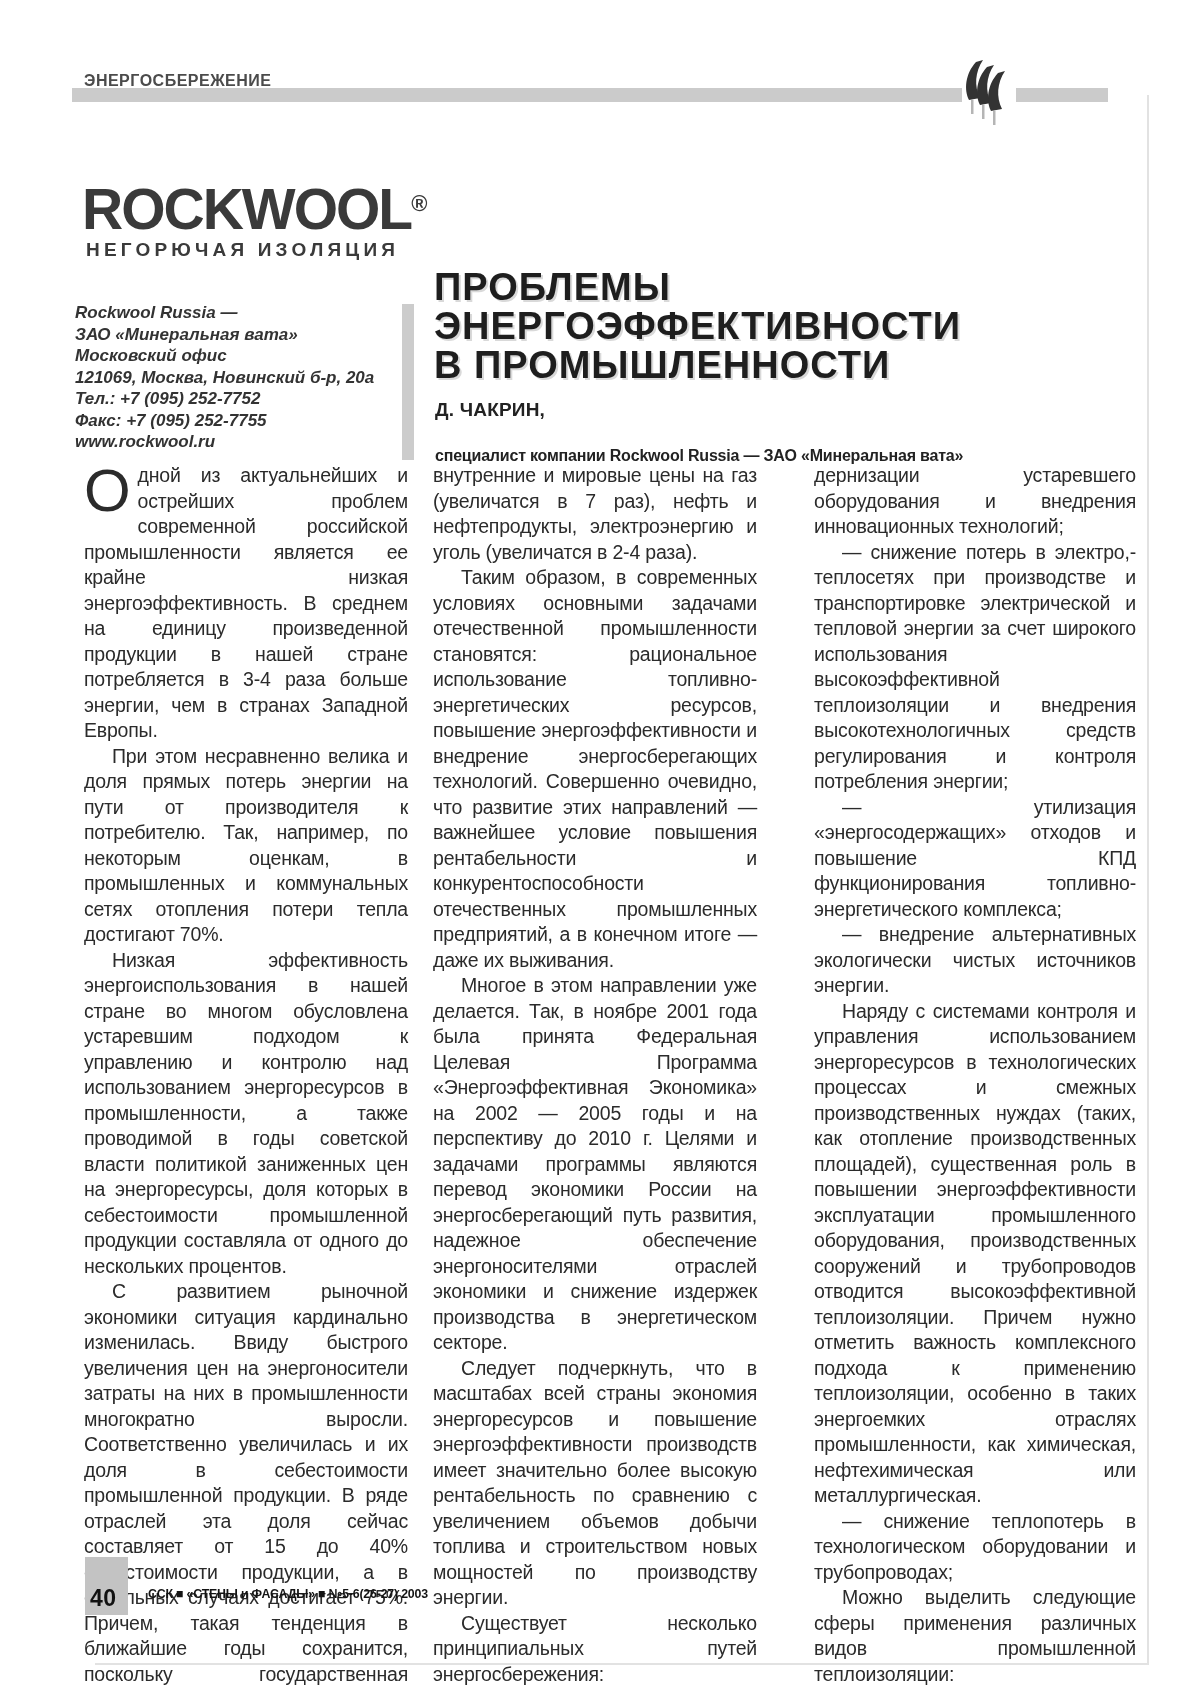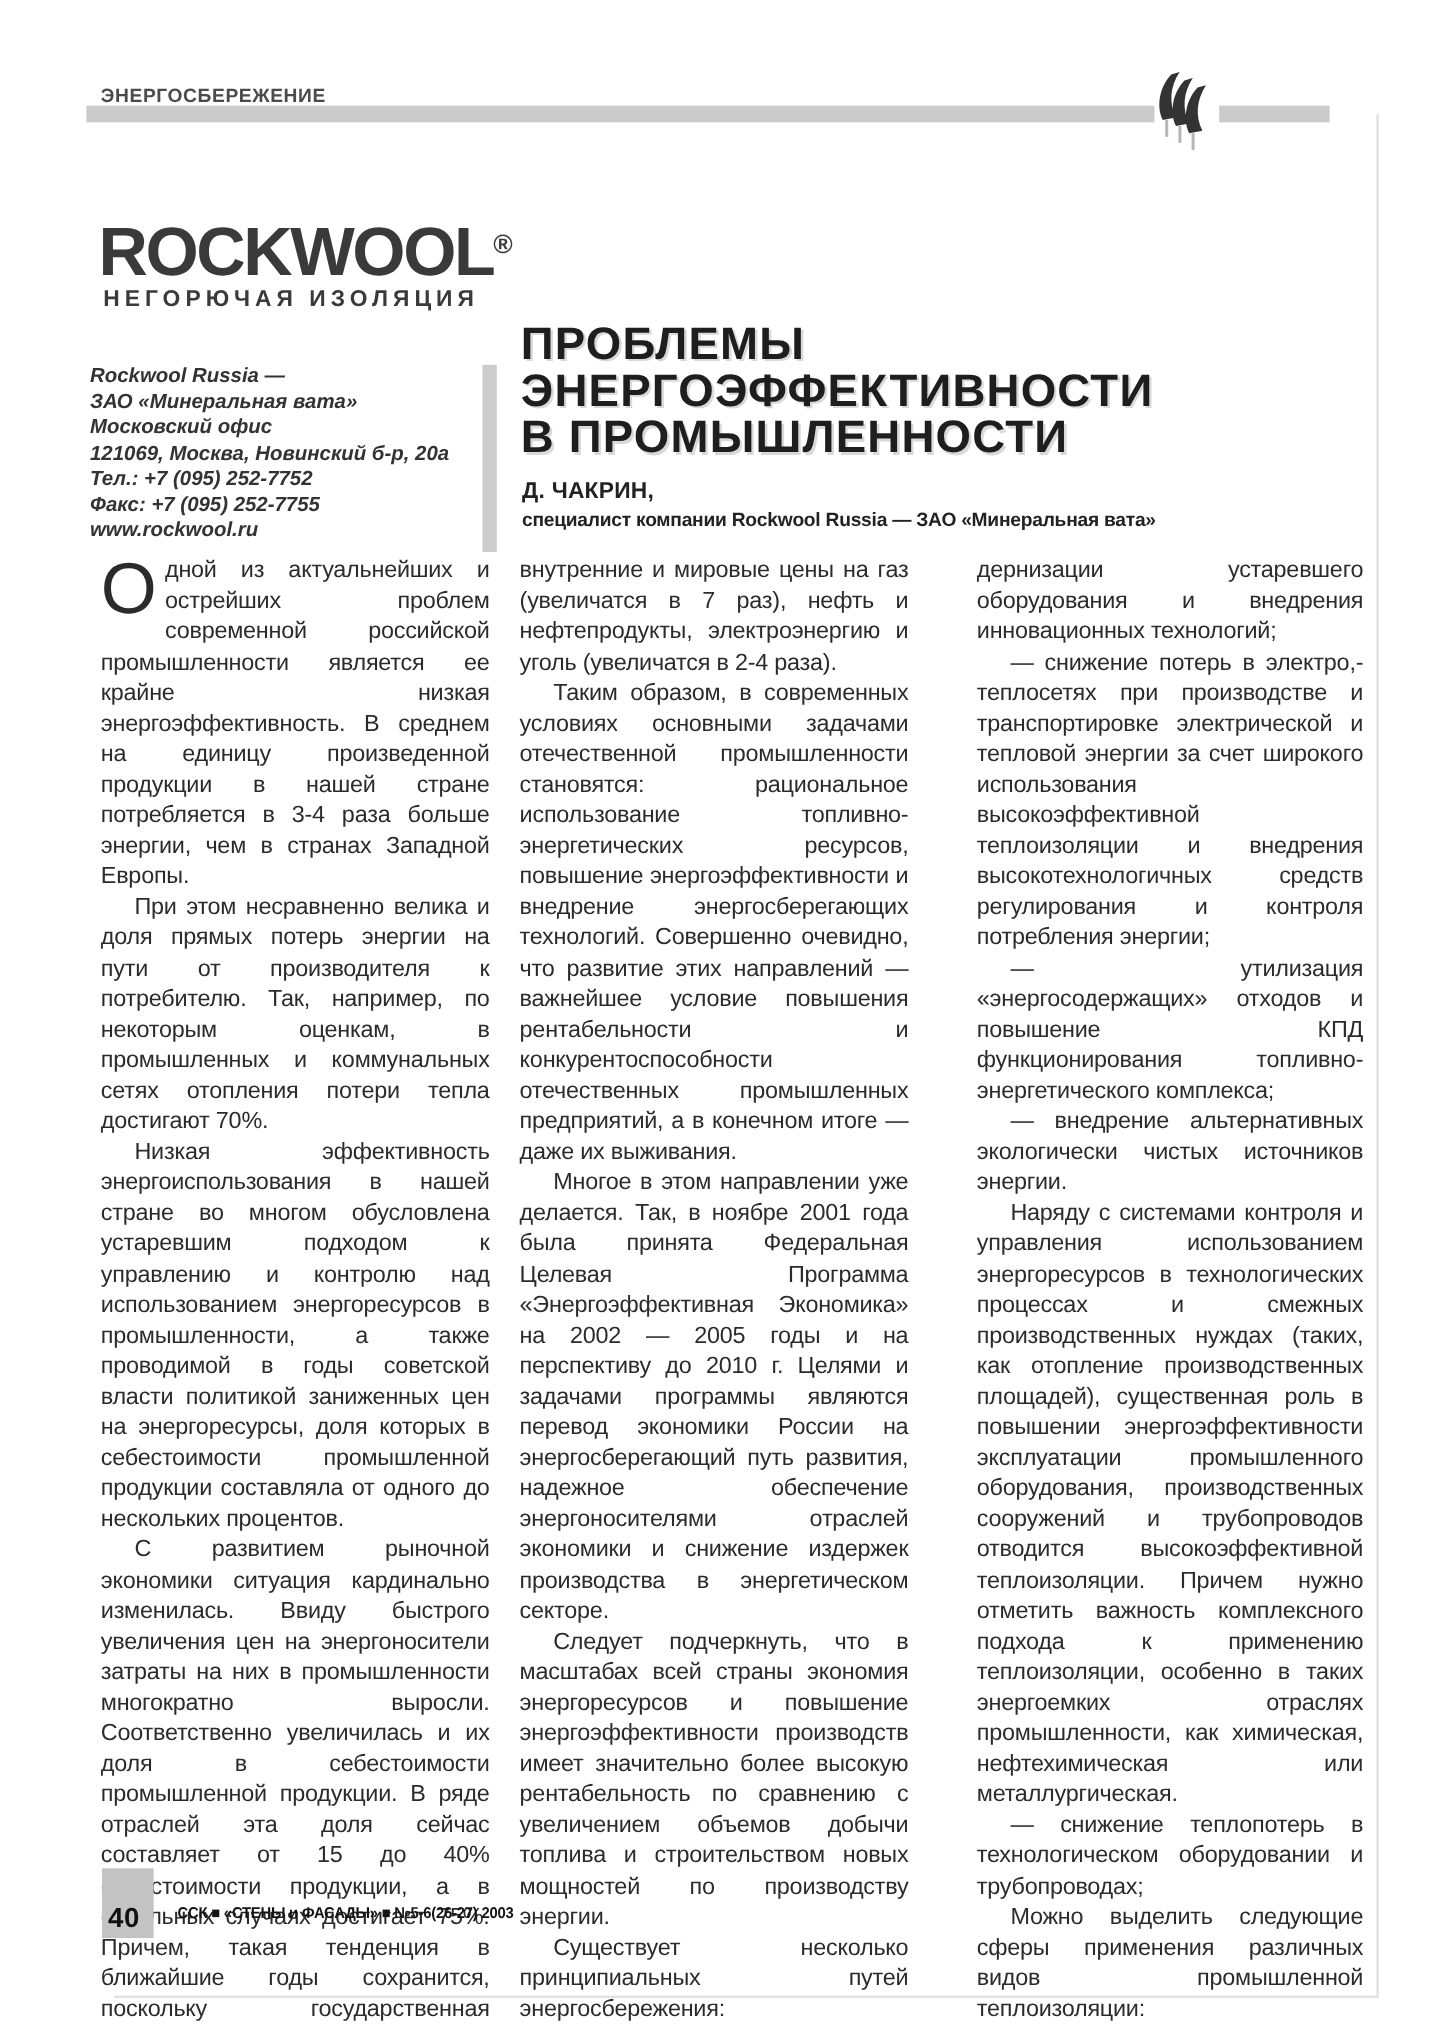--- a/index.html
+++ b/index.html
@@ -48,21 +48,21 @@
     font-size:38px; line-height:39px; font-weight:bold; letter-spacing:1px;
     color:#1e1e1e; white-space:nowrap;
     text-shadow:2px 2px 0 rgba(170,170,170,0.45);
     margin-top:12px;
   }
   .author-name {
     position:absolute; left:435px; top:399px;
     font-size:19px; font-weight:bold; color:#222222; letter-spacing:0.2px;
   }
   .author-affil {
-    position:absolute; left:435px; top:425px;
+    position:absolute; left:435px; top:447px;
     font-size:16px; font-weight:bold; color:#222222; letter-spacing:-0.2px;
     white-space:nowrap;
   }
 
   
   .col {
     position:absolute; top:463px; width:324px;
     font-size:19.5px; line-height:25.5px; letter-spacing:-0.2px;
     text-align:justify; color:#2b2b2b;
   }

